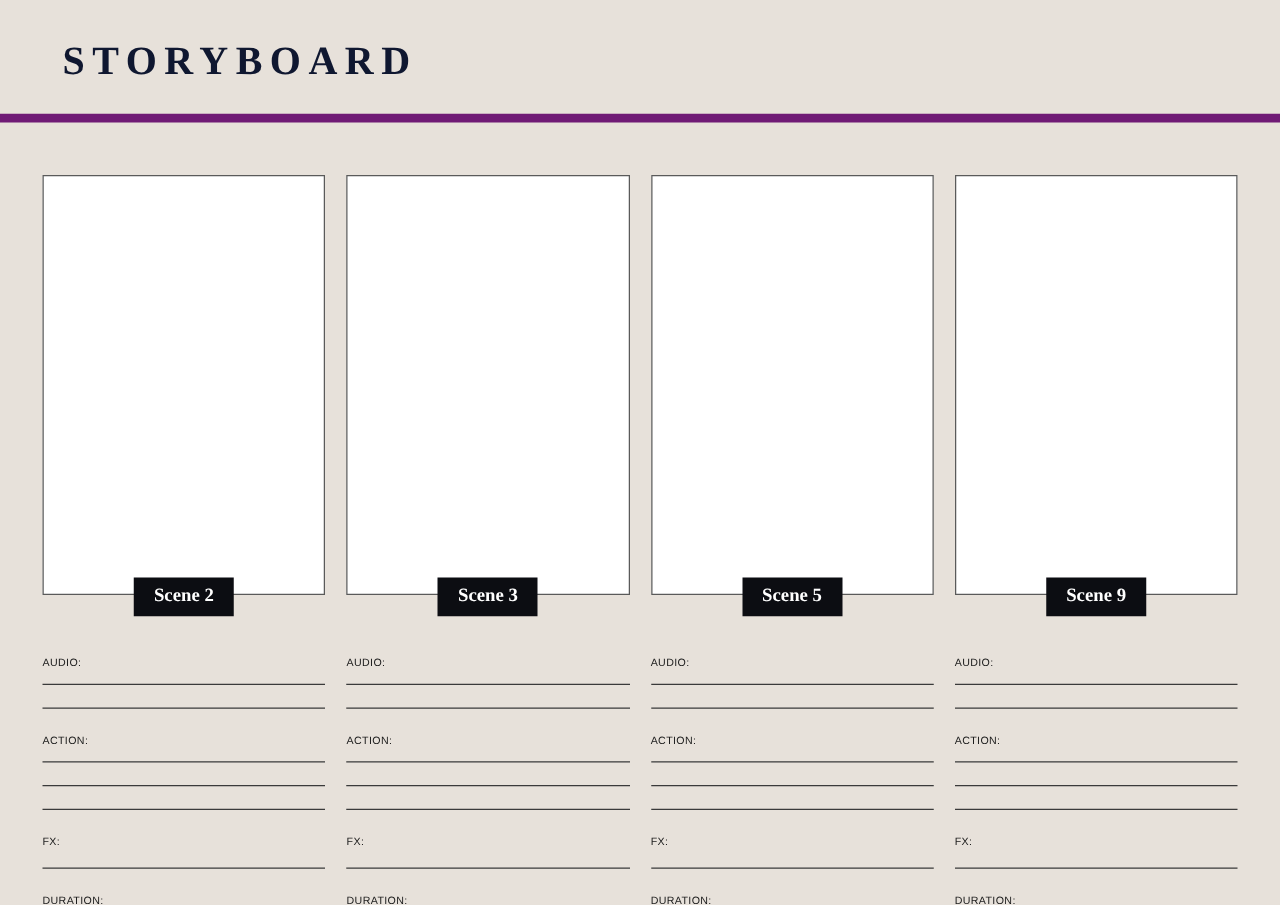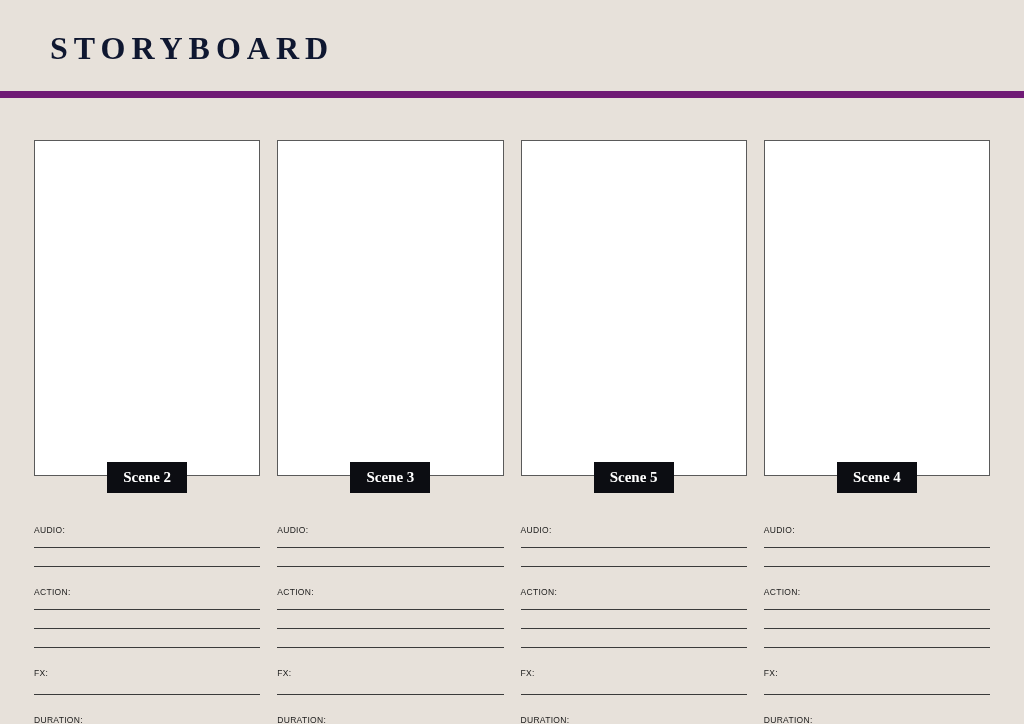--- a/index.html
+++ b/index.html
@@ -164,21 +164,21 @@
       </div>
       <div class="field-group">
         <span class="field-label">DURATION:</span>
         <div class="line short"></div>
       </div>
     </div>
   </div>
 
   <div class="panel">
     <div class="frame"></div>
-    <div class="scene-tag">Scene 4</div>
+    <div class="scene-tag">Scene 9</div>
     <div class="fields">
       <div class="field-group">
         <span class="field-label">AUDIO:</span>
         <div class="line"></div>
         <div class="line"></div>
       </div>
       <div class="field-group">
         <span class="field-label">ACTION:</span>
         <div class="line"></div>
         <div class="line"></div>

